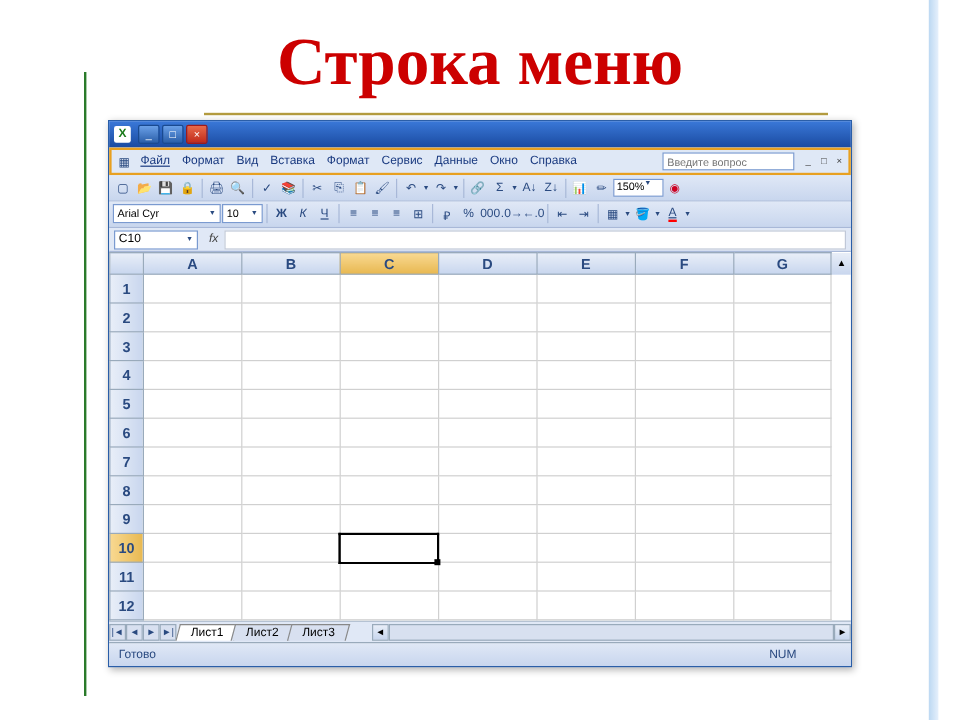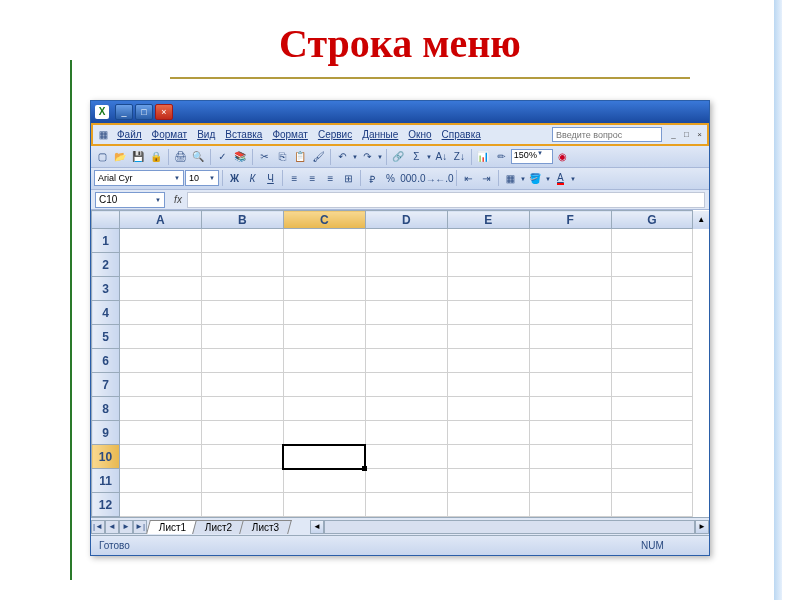--- a/index.html
+++ b/index.html
@@ -1,35 +1,35 @@
 <!DOCTYPE html>
 <html><head>
 <meta charset="utf-8">
 <style>
   * { box-sizing: border-box; margin: 0; padding: 0; }
   body { font-family: Tahoma, Arial, sans-serif; background: #fff; width: 800px; height: 600px; position: relative; overflow: hidden; }
   
-  .slide-title { color: #c00; font-size: 40px; font-weight: bold; text-align: center; margin-top: 20px; font-family: "Times New Roman", serif; }
+  .slide-title { color: #c00; font-size: 56px; font-weight: bold; text-align: center; margin-top: 20px; font-family: "Times New Roman", serif; }
   .title-underline { border-top: 2px solid #b39b3f; width: 520px; margin: 10px auto 0 170px; }
   
   .vert-green { position: absolute; left: 70px; top: 60px; width: 2px; height: 520px; background: #2a7a2a; }
   .vert-blue  { position: absolute; right: 18px; top: 0; width: 8px; height: 600px; background: linear-gradient(to right, #bcd8f2, #e6f0fc); }
   
   .excel-window { position: absolute; left: 90px; top: 100px; width: 620px; border: 1px solid #2a5ea8; background: #e7eef8; font-size: 10px; box-shadow: 2px 2px 6px rgba(0,0,0,.3); }
   
   .titlebar { background: linear-gradient(#3a78d8, #1a4aa0); color: #fff; height: 22px; display: flex; align-items: center; padding: 0 4px; }
   .titlebar .app-icon { width: 14px; height: 14px; background: #fff; color: #1a7a1a; font-weight: bold; font-size: 10px; text-align:center; line-height:14px; margin-right: 6px; border-radius:2px; }
   .titlebar .title-text { flex: 1; font-weight: bold; font-size: 11px; }
   .winbtns { display: flex; gap: 2px; }
   .winbtn { width: 18px; height: 16px; background: linear-gradient(#6aa0e8,#2a5ea8); border: 1px solid #1a4a90; border-radius: 2px; color:#fff; text-align:center; line-height:14px; font-size:9px; cursor:pointer;}
   .winbtn.close { background: linear-gradient(#e86a4a,#c02a1a); border-color:#a01a1a;}
   
   .menubar-wrapper { border: 2px solid #e8a020; background: #dfe8f6; display:flex; align-items:center; padding: 1px 2px; }
   .menubar { display: flex; gap: 0; flex:1; }
-  .menuitem { padding: 2px 5px; cursor:pointer; color:#1a3a80;text-decoration:underline; }
+  .menuitem { padding: 2px 5px; cursor:pointer; color:#1a3a80; }
   .help-input { width: 110px; height: 15px; border: 1px solid #7a9ad0; font-size: 9px; padding: 0 3px; color:#888; background:#fff; }
   .doc-close { display:flex; gap:2px; margin-left:6px; }
   .doc-close span { width:11px; height:11px; font-size:8px; color:#444; text-align:center; line-height:11px; cursor:pointer; }
   
   .toolbar { background: linear-gradient(#e0e8f6,#c8d6ee); border-bottom: 1px solid #a8b8d8; padding: 2px 3px; display: flex; align-items: center; gap: 1px; flex-wrap: nowrap; overflow:hidden; }
   .tbtn { width: 17px; height: 17px; border: 1px solid transparent; display:inline-flex; align-items:center; justify-content:center; cursor:pointer; font-size:10px; color:#2a4a80; border-radius:2px;}
   .tsep { width:1px; height:16px; background:#a8b8d8; margin:0 2px; }
   .tdrop { display:inline-flex; align-items:center; }
   .tdrop .arr { font-size:6px; color:#2a4a80; margin-left:1px; }
   .zoom-box { width:42px; height:15px; border:1px solid #7a9ad0; background:#fff; font-size:9px; padding:0 2px; display:inline-flex; align-items:flex-start; }

